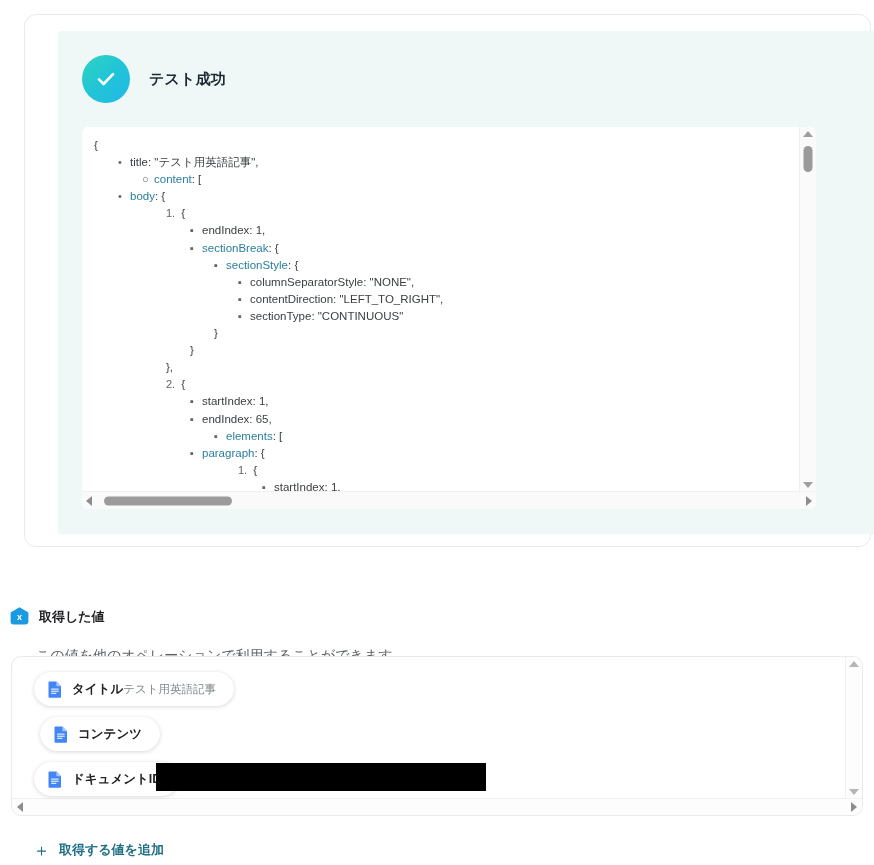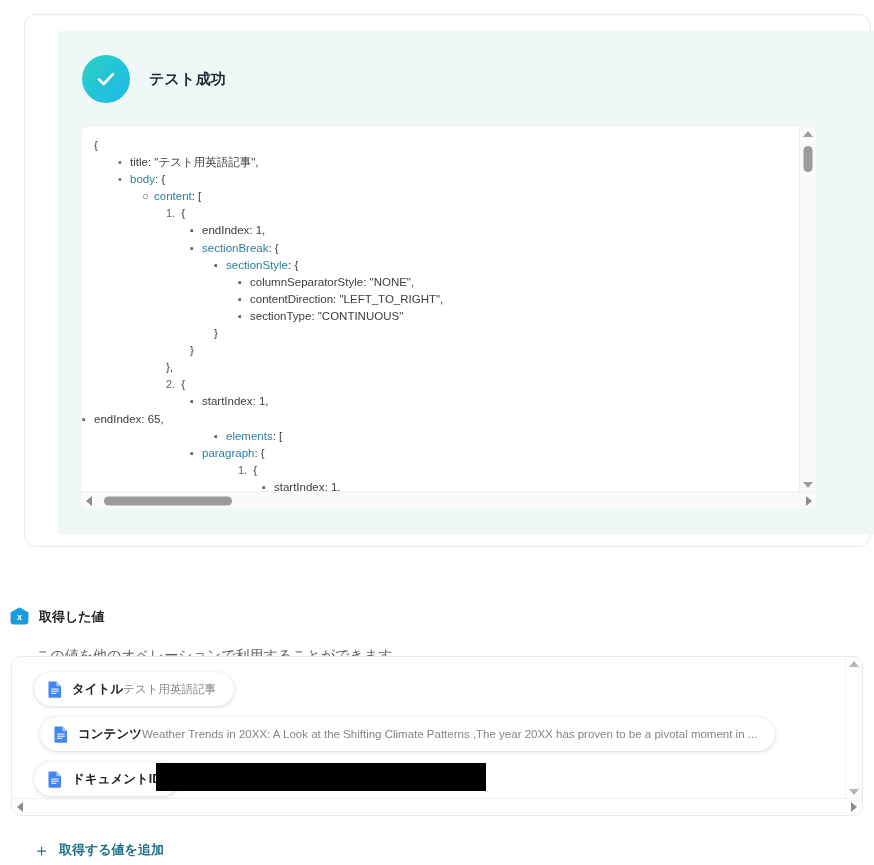--- a/index.html
+++ b/index.html
@@ -316,35 +316,35 @@
           </svg>
         </div>
         <div class="success-title">テスト成功</div>
       </div>
 
       <div class="json-box">
         <div class="json-clip">
           <div class="json-tree" id="json-tree">
               <div class="jrow" style="padding-left: 12px;"><span class="jval">{</span></div>
               <div class="jrow" style="padding-left: 36px;"><span class="bullet">•</span><span class="key-plain">title</span><span class="jval">: "テスト用英語記事",</span></div>
+              <div class="jrow" style="padding-left: 60px;"><span class="bullet">○</span><span class="key-link">content</span><span class="jval">: [</span></div>
               <div class="jrow" style="padding-left: 36px;"><span class="bullet">•</span><span class="key-link">body</span><span class="jval">: {</span></div>
-              <div class="jrow" style="padding-left: 60px;"><span class="bullet">○</span><span class="key-link">content</span><span class="jval">: [</span></div>
               <div class="jrow" style="padding-left: 84px;"><span class="bullet">1.</span><span class="jval"> {</span></div>
               <div class="jrow" style="padding-left: 108px;"><span class="bullet">▪</span><span class="key-plain">endIndex</span><span class="jval">: 1,</span></div>
               <div class="jrow" style="padding-left: 108px;"><span class="bullet">▪</span><span class="key-link">sectionBreak</span><span class="jval">: {</span></div>
               <div class="jrow" style="padding-left: 132px;"><span class="bullet">▪</span><span class="key-link">sectionStyle</span><span class="jval">: {</span></div>
               <div class="jrow" style="padding-left: 156px;"><span class="bullet">▪</span><span class="key-plain">columnSeparatorStyle</span><span class="jval">: "NONE",</span></div>
               <div class="jrow" style="padding-left: 156px;"><span class="bullet">▪</span><span class="key-plain">contentDirection</span><span class="jval">: "LEFT_TO_RIGHT",</span></div>
               <div class="jrow" style="padding-left: 156px;"><span class="bullet">▪</span><span class="key-plain">sectionType</span><span class="jval">: "CONTINUOUS"</span></div>
               <div class="jrow" style="padding-left: 132px;"><span class="jval">}</span></div>
               <div class="jrow" style="padding-left: 108px;"><span class="jval">}</span></div>
               <div class="jrow" style="padding-left: 84px;"><span class="jval">},</span></div>
               <div class="jrow" style="padding-left: 84px;"><span class="bullet">2.</span><span class="jval"> {</span></div>
               <div class="jrow" style="padding-left: 108px;"><span class="bullet">▪</span><span class="key-plain">startIndex</span><span class="jval">: 1,</span></div>
-              <div class="jrow" style=""><span class="bullet">▪</span><span class="key-plain">endIndex</span><span class="jval">: 65,</span></div>
+              <div class="jrow" style="padding-left: 108px;"><span class="bullet">▪</span><span class="key-plain">endIndex</span><span class="jval">: 65,</span></div>
               <div class="jrow" style="padding-left: 132px;"><span class="bullet">▪</span><span class="key-link">elements</span><span class="jval">: [</span></div>
               <div class="jrow" style="padding-left: 108px;"><span class="bullet">▪</span><span class="key-link">paragraph</span><span class="jval">: {</span></div>
               <div class="jrow" style="padding-left: 156px;"><span class="bullet">1.</span><span class="jval"> {</span></div>
               <div class="jrow" style="padding-left: 180px;"><span class="bullet">▪</span><span class="key-plain">startIndex</span><span class="jval">: 1,</span></div>
             </div>
         </div>
 
         <div class="vscroll">
           <div class="arrow-up"></div>
           <div class="thumb"></div>
@@ -404,21 +404,20 @@
     <svg class="doc-icon" width="14" height="17" viewBox="0 0 14 17" aria-hidden="true">
       <path d="M1.4 0.6 h7.0 L13 5.2 v10.6 a0.9 0.9 0 0 1 -0.9 0.9 H1.4 a0.9 0.9 0 0 1 -0.9 -0.9 V1.5 a0.9 0.9 0 0 1 0.9 -0.9 z" fill="#4285f4"></path>
       <path d="M8.4 0.6 L13 5.2 H9.0 a0.6 0.6 0 0 1 -0.6 -0.6 z" fill="#a8c7fa"></path>
       <g fill="#ffffff">
         <rect x="3.1" y="7.6" width="7.6" height="1"></rect>
         <rect x="3.1" y="9.7" width="7.6" height="1"></rect>
         <rect x="3.1" y="11.8" width="5.2" height="1"></rect>
       </g>
     </svg>
     <span class="chip-label">コンテンツ</span>
-    <span class="chip-value">Weather Trends in 20XX: A Look at the Shifting Climate Patterns ,The year 20XX has proven to be a pivotal moment in ...</span>
   </div>
 
   <div class="chip chip-docid">
     <svg class="doc-icon" width="14" height="17" viewBox="0 0 14 17" aria-hidden="true">
       <path d="M1.4 0.6 h7.0 L13 5.2 v10.6 a0.9 0.9 0 0 1 -0.9 0.9 H1.4 a0.9 0.9 0 0 1 -0.9 -0.9 V1.5 a0.9 0.9 0 0 1 0.9 -0.9 z" fill="#4285f4"></path>
       <path d="M8.4 0.6 L13 5.2 H9.0 a0.6 0.6 0 0 1 -0.6 -0.6 z" fill="#a8c7fa"></path>
       <g fill="#ffffff">
         <rect x="3.1" y="7.6" width="7.6" height="1"></rect>
         <rect x="3.1" y="9.7" width="7.6" height="1"></rect>
         <rect x="3.1" y="11.8" width="5.2" height="1"></rect>

